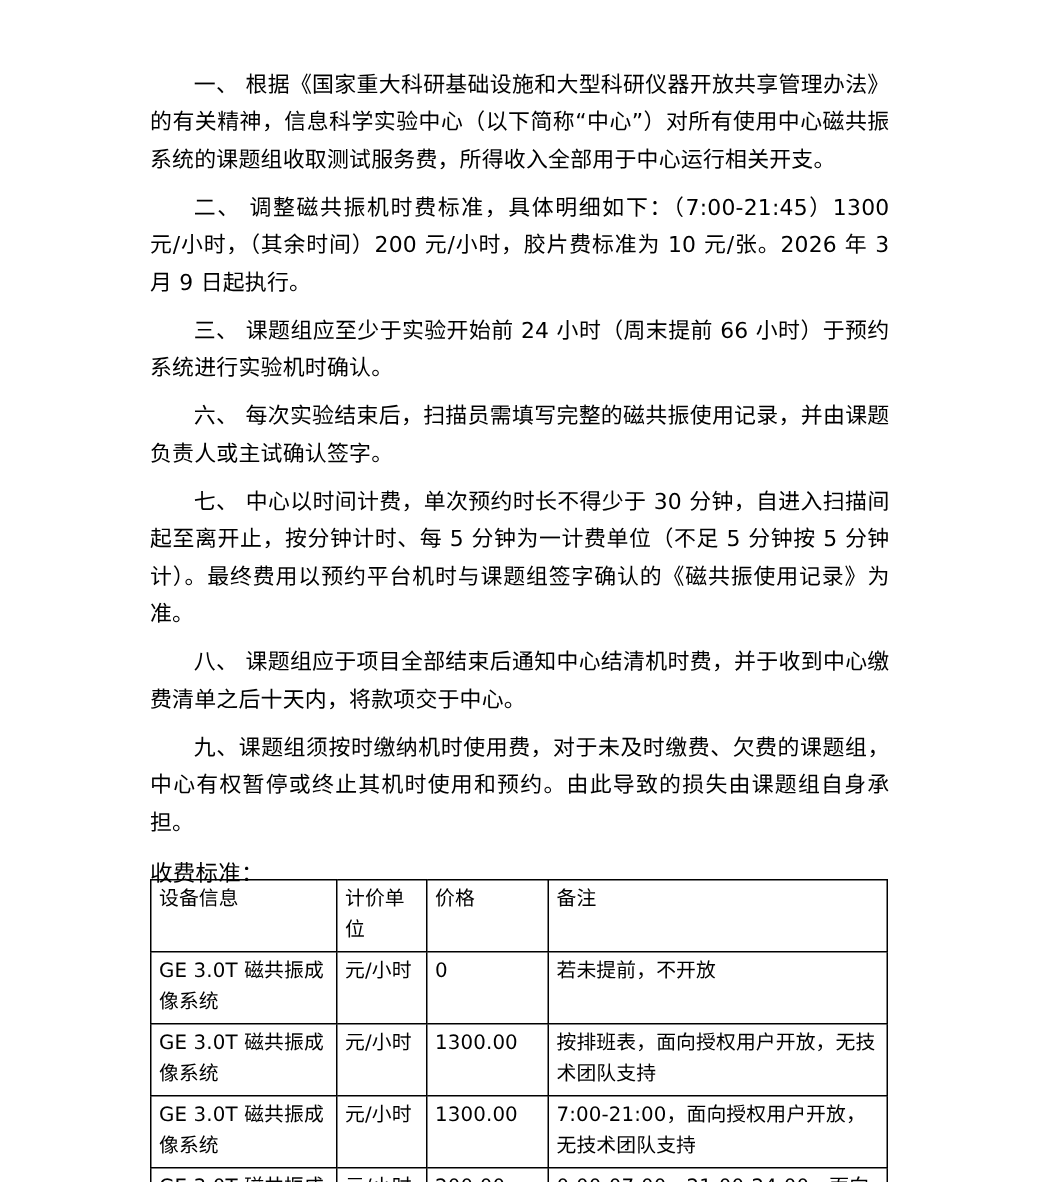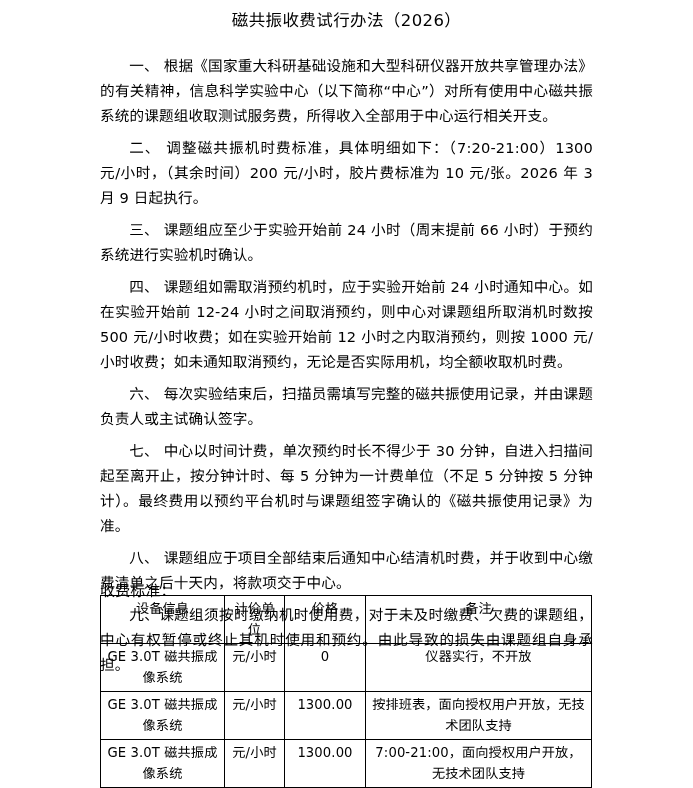--- a/index.html
+++ b/index.html
@@ -69,21 +69,21 @@
     width: 491px;
     border-collapse: collapse;
     table-layout: fixed;
     font-size: 13.2px;
   }
   table.fee-table td,
   table.fee-table th {
     border: 1px solid #000000;
     padding: 2px 5px 3px 5px;
     vertical-align: top;
-    text-align: center;
+    text-align: left;
     font-weight: normal;
     line-height: 21px;
     letter-spacing: 0.1px;
   }
   table.fee-table th {
     height: 17px;
   }
   table.fee-table tbody td {
     height: 38px;
   }
@@ -95,27 +95,25 @@
     text-align: justify;
     text-justify: inter-ideograph;
     word-break: break-all;
   }
 </style>
 </head>
 <body>
 
 <div class="page">
 
-  <h1 class="doc-title">磁共振收费试行办法（2026）</h1>
 
   <div class="body-block">
     <p class="para indent">一、 根据《国家重大科研基础设施和大型科研仪器开放共享管理办法》的有关精神，信息科学实验中心（以下简称“中心”）对所有使用中心磁共振系统的课题组收取测试服务费，所得收入全部用于中心运行相关开支。</p>
-    <p class="para indent">二、 调整磁共振机时费标准，具体明细如下：（7:20-21:00）1300 元/小时，（其余时间）200 元/小时，胶片费标准为 10 元/张。2026 年 3 月 9 日起执行。</p>
+    <p class="para indent">二、 调整磁共振机时费标准，具体明细如下：（7:00-21:45）1300 元/小时，（其余时间）200 元/小时，胶片费标准为 10 元/张。2026 年 3 月 9 日起执行。</p>
     <p class="para indent">三、 课题组应至少于实验开始前 24 小时（周末提前 66 小时）于预约系统进行实验机时确认。</p>
-    <p class="para indent">四、 课题组如需取消预约机时，应于实验开始前 24 小时通知中心。如在实验开始前 12-24 小时之间取消预约，则中心对课题组所取消机时数按 500 元/小时收费；如在实验开始前 12 小时之内取消预约，则按 1000 元/小时收费；如未通知取消预约，无论是否实际用机，均全额收取机时费。</p>
     <p class="para indent">六、 每次实验结束后，扫描员需填写完整的磁共振使用记录，并由课题负责人或主试确认签字。</p>
     <p class="para indent">七、 中心以时间计费，单次预约时长不得少于 30 分钟，自进入扫描间起至离开止，按分钟计时、每 5 分钟为一计费单位（不足 5 分钟按 5 分钟计）。最终费用以预约平台机时与课题组签字确认的《磁共振使用记录》为准。</p>
     <p class="para indent">八、 课题组应于项目全部结束后通知中心结清机时费，并于收到中心缴费清单之后十天内，将款项交于中心。</p>
     <p class="para indent">九、课题组须按时缴纳机时使用费，对于未及时缴费、欠费的课题组，中心有权暂停或终止其机时使用和预约。由此导致的损失由课题组自身承担。</p>
   </div>
 
   <div class="fee-label">收费标准：</div>
 
   <table class="fee-table">
     <colgroup>
@@ -130,21 +128,21 @@
         <th>计价单位</th>
         <th>价格</th>
         <th>备注</th>
       </tr>
     </thead>
     <tbody>
       <tr>
         <td class="dev-cell">GE 3.0T 磁共振成像系统</td>
         <td>元/小时</td>
         <td>0</td>
-        <td>仪器实行，不开放</td>
+        <td>若未提前，不开放</td>
       </tr>
       <tr>
         <td class="dev-cell">GE 3.0T 磁共振成像系统</td>
         <td>元/小时</td>
         <td>1300.00</td>
         <td>按排班表，面向授权用户开放，无技术团队支持</td>
       </tr>
       <tr>
         <td class="dev-cell">GE 3.0T 磁共振成像系统</td>
         <td>元/小时</td>

